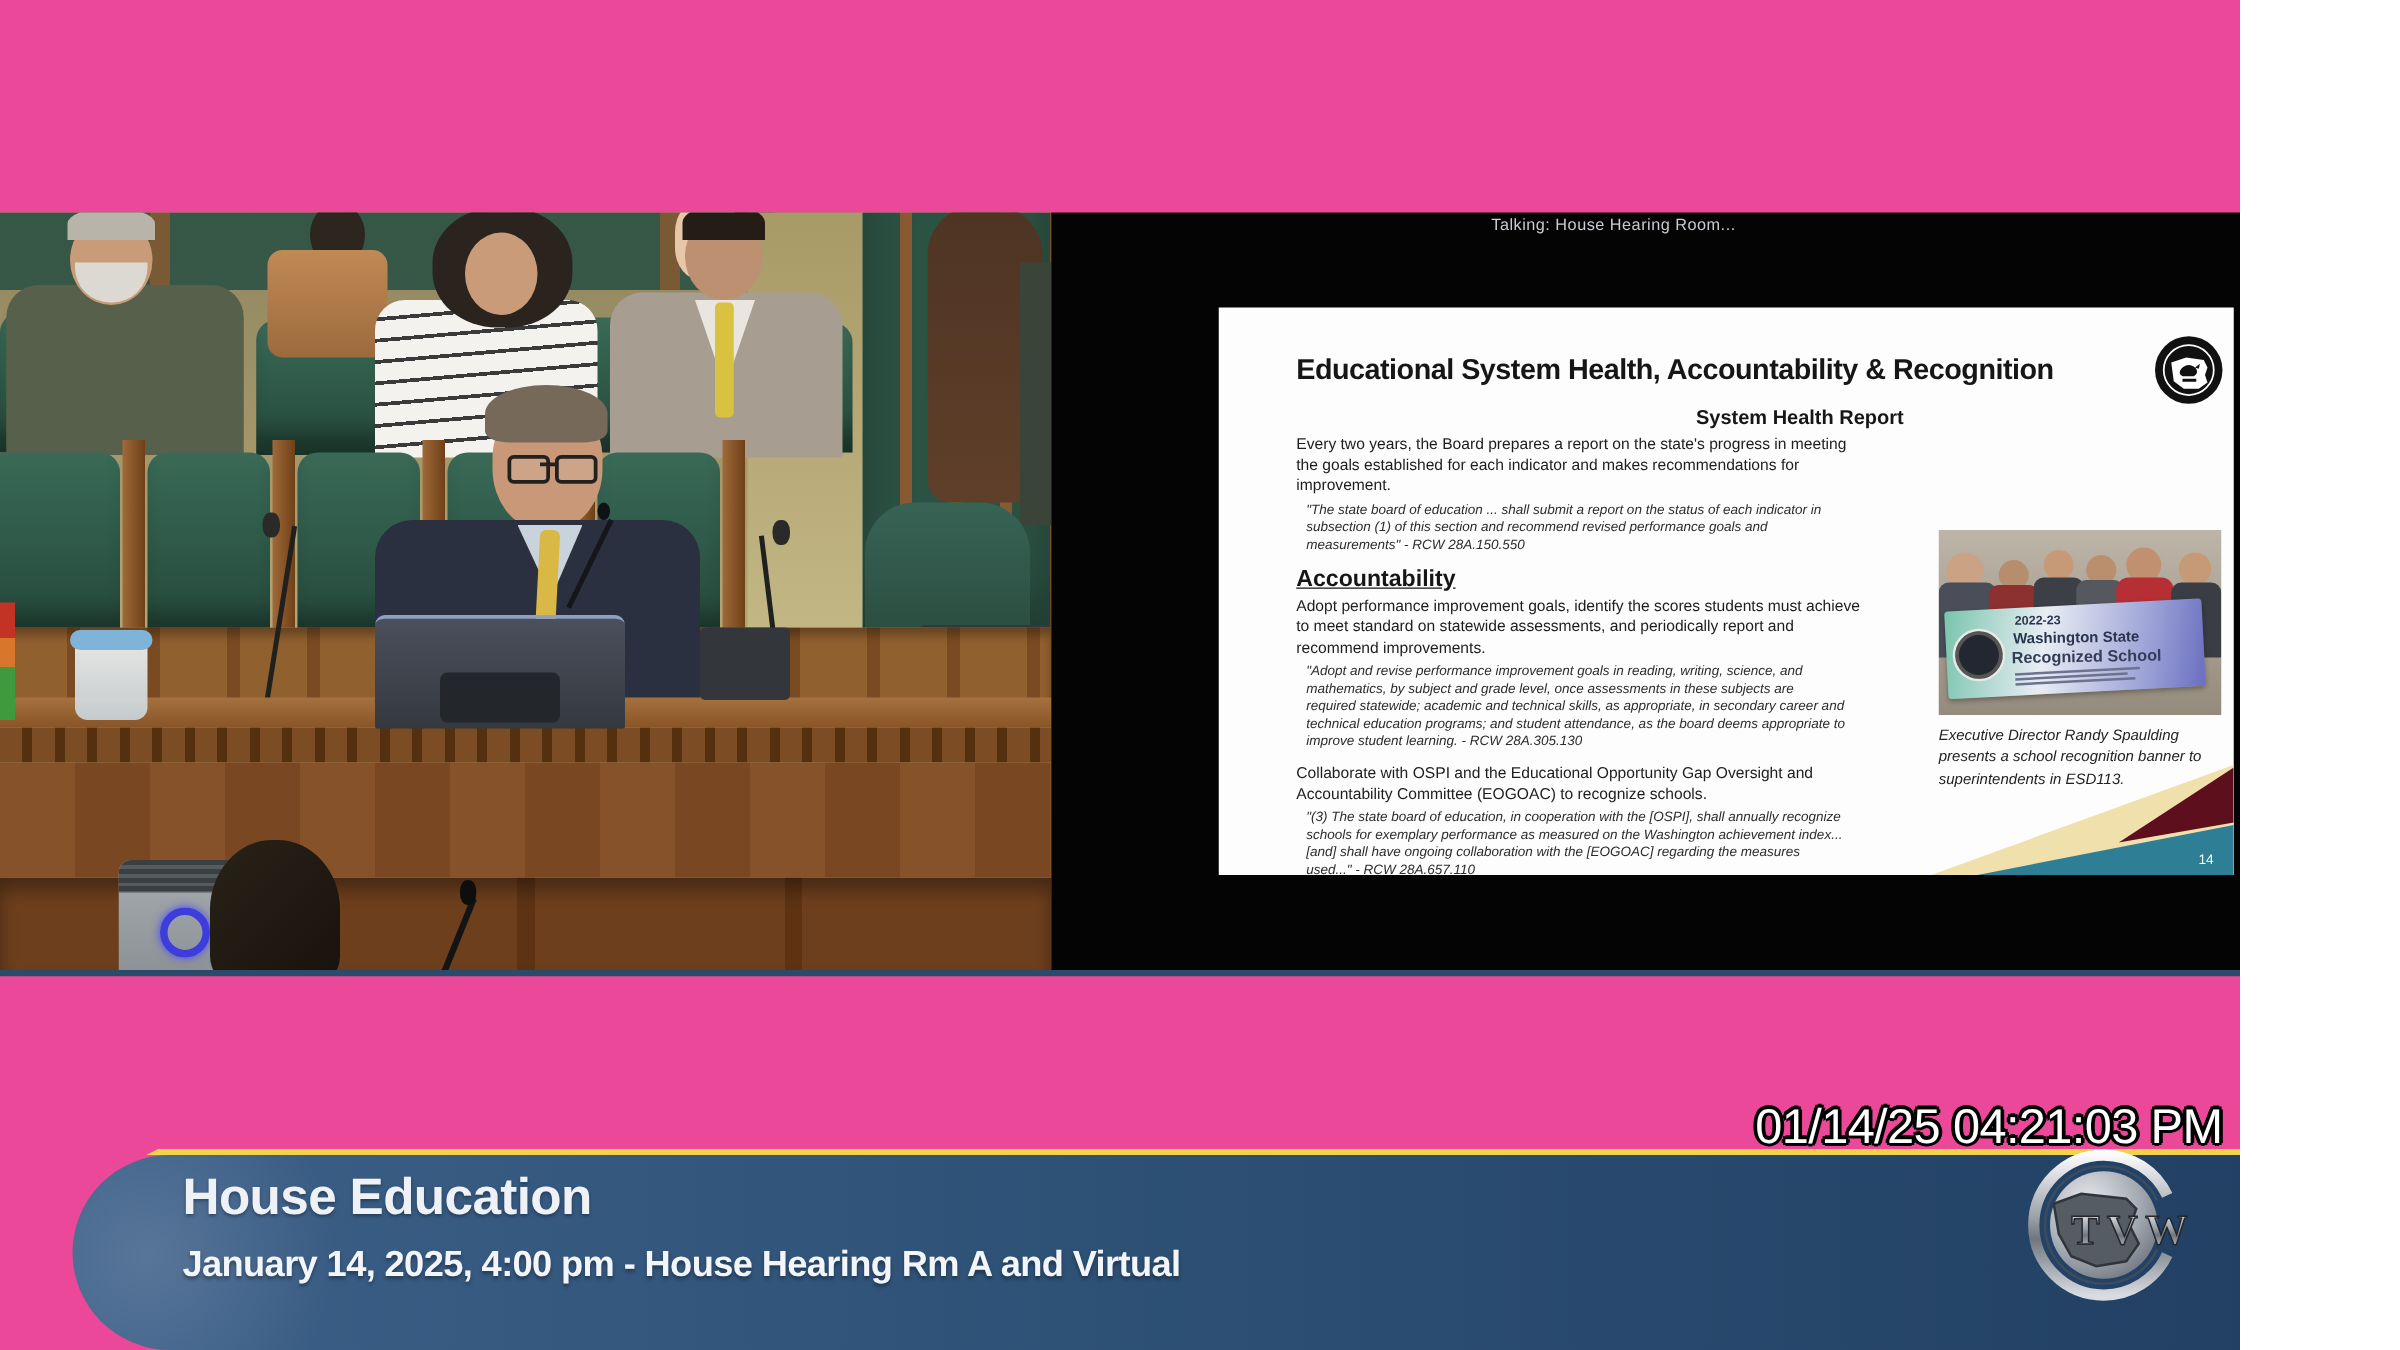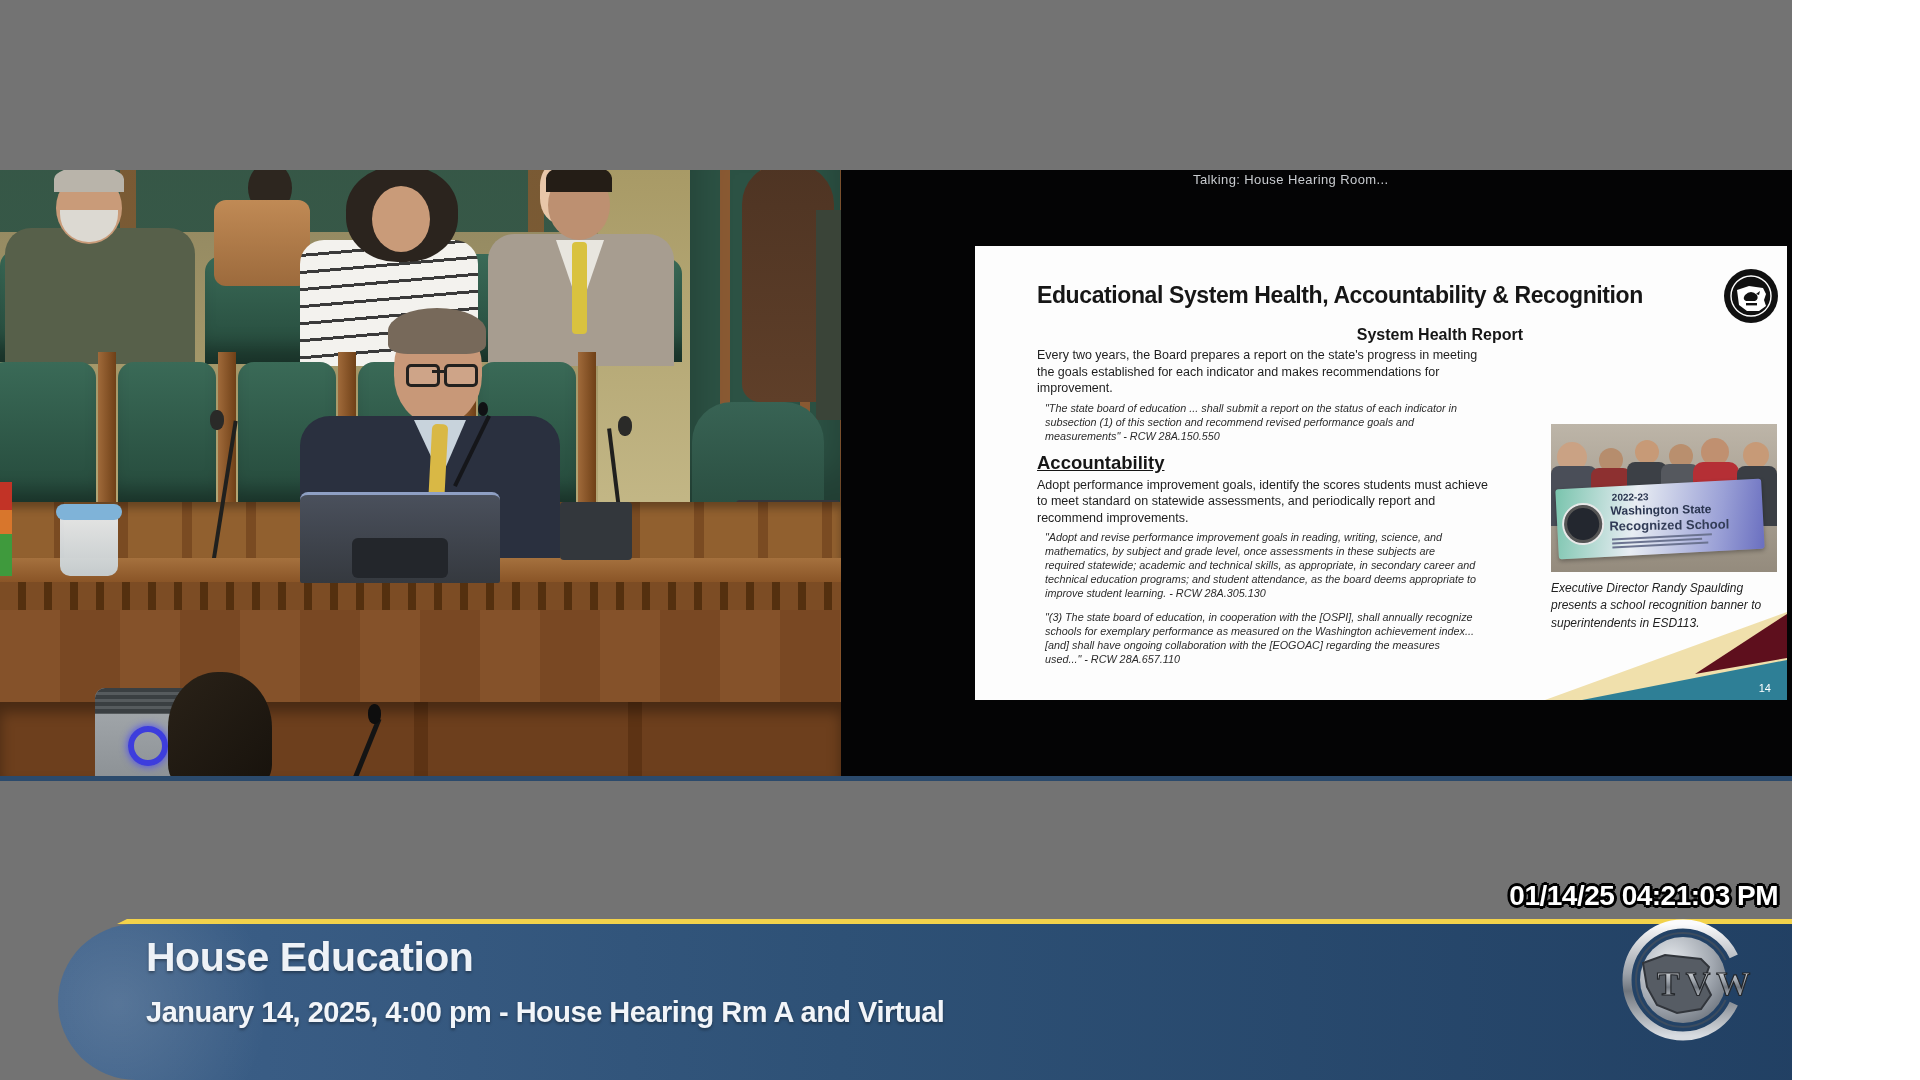--- a/index.html
+++ b/index.html
@@ -1,18 +1,18 @@
 <!DOCTYPE html>
 <html><head>
 <meta charset="utf-8">
 <style>
   html,body{margin:0;padding:0;}
   body{width:1920px;height:1080px;overflow:hidden;font-family:"Liberation Sans",sans-serif;}
   .abs{position:absolute;}
-  #screen{position:relative;width:1792px;height:1080px;background:#737373;overflow:hidden;}
+  #screen{position:relative;width:1792px;height:1080px;background:#ec4899;overflow:hidden;}
 
   
   #video-left{left:0;top:170px;width:841px;height:606px;background:linear-gradient(180deg,#8f855f 0%,#a99c6c 40%,#b7aa79 62%,#9b8f63 100%);overflow:hidden;}
   .chair{background:linear-gradient(#3a6a57,#24483a);border-radius:16px 16px 0 0;box-shadow:inset 0 -26px 18px -8px rgba(0,0,0,.3);}
   .post{background:linear-gradient(90deg,#a06a3a,#6f4017);}
   .skin{background:#c99b79;}
 
   
   #video-right{left:841px;top:170px;width:1079px;height:606px;background:#040405;overflow:hidden;}
   #talking{left:352px;top:2px;font-size:13px;color:#c9ccd0;letter-spacing:.4px;}
@@ -23,21 +23,21 @@
   #slide-col .h2{font-size:18.5px;font-weight:bold;margin:0 0 3px 0;text-decoration:underline;}
   #slide-col .body{font-size:12.5px;line-height:1.32;width:452px;margin:0 0 4px 0;color:#1d1d1d;}
   #slide-col .quote{font-size:10.8px;line-height:1.3;width:432px;margin:0 0 9px 8px;font-style:italic;color:#2c2c2c;}
   #slide-col .quote.last{margin-bottom:0;}
   #slide-col .sp1{margin-bottom:9px;}
   #slide-col .sp2{margin-bottom:10px;}
   #photo-caption{left:576px;top:334px;width:224px;font-size:12px;line-height:1.45;font-style:italic;color:#222;}
 
   
   #gap-line{left:0;top:776px;width:1920px;height:5px;background:#2b4a6c;}
-  #timestamp{right:14px;top:880px;font-size:28px;font-weight:bold;color:#ffffff;letter-spacing:-0.5px;
+  #timestamp{right:14px;top:880px;font-size:39px;font-weight:normal;color:#ffffff;letter-spacing:-0.5px;
     text-shadow:-3px 0 0 #000,3px 0 0 #000,0 -3px 0 #000,0 3px 0 #000,-2px -2px 0 #000,2px 2px 0 #000,-2px 2px 0 #000,2px -2px 0 #000;padding-left:10px;}
   #yellow-line{left:117px;top:919px;width:1803px;height:5px;background:#f2d24b;clip-path:polygon(10px 0,100% 0,100% 100%,0 100%);}
   #banner{left:58px;top:924px;width:1862px;height:156px;border-radius:84px 0 0 84px;
     background:linear-gradient(90deg,#3d6089 0%,#2e5176 42%,#203e61 100%);}
   #banner:before{content:"";position:absolute;left:0;top:0;width:260px;height:156px;border-radius:84px 0 0 84px;background:radial-gradient(circle at 60px 80px,rgba(255,255,255,.14),rgba(255,255,255,0) 70%);}
   #banner-title{left:88px;top:10px;font-size:41px;font-weight:bold;color:#eef2f7;letter-spacing:-0.5px;text-shadow:0 2px 3px rgba(0,0,0,.35);}
   #banner-subtitle{left:88px;top:72px;font-size:29px;font-weight:bold;color:#f2f5f9;letter-spacing:-0.5px;text-shadow:0 2px 3px rgba(0,0,0,.35);}
   #tvw-logo{left:1605px;top:915px;width:170px;height:150px;}
 </style>
 </head>
@@ -148,20 +148,21 @@
         <rect x="23" y="35" width="11" height="2.4" fill="#111"></rect>
       </svg>
 
       <div id="slide-col" class="abs">
         <div class="h1">System Health Report</div>
         <p class="body">Every two years, the Board prepares a report on the state's progress in meeting the goals established for each indicator and makes recommendations for improvement.</p>
         <p class="quote sp1">"The state board of education ... shall submit a report on the status of each indicator in subsection (1) of this section and recommend revised performance goals and measurements" - RCW 28A.150.550</p>
         <div class="h2">Accountability</div>
         <p class="body">Adopt performance improvement goals, identify the scores students must achieve to meet standard on statewide assessments, and periodically report and recommend improvements.</p>
         <p class="quote sp2">"Adopt and revise performance improvement goals in reading, writing, science, and mathematics, by subject and grade level, once assessments in these subjects are required statewide; academic and technical skills, as appropriate, in secondary career and technical education programs; and student attendance, as the board deems appropriate to improve student learning. - RCW 28A.305.130</p>
+        <p class="body">Collaborate with OSPI and the Educational Opportunity Gap Oversight and Accountability Committee (EOGOAC) to recognize schools.</p>
         <p class="quote last">"(3) The state board of education, in cooperation with the [OSPI], shall annually recognize schools for exemplary performance as measured on the Washington achievement index...[and] shall have ongoing collaboration with the [EOGOAC] regarding the measures used..." - RCW 28A.657.110</p>
       </div>
 
       <div class="abs" style="left:576px;top:178px;width:226px;height:148px;background:linear-gradient(180deg,#bdb5a8,#948b7d);overflow:hidden;">
         <div class="abs" style="left:6px;top:18px;width:30px;height:30px;border-radius:50%;background:#caa284;"></div>
         <div class="abs" style="left:0px;top:42px;width:46px;height:60px;background:#4a4e58;border-radius:8px 8px 0 0;"></div>
         <div class="abs" style="left:48px;top:24px;width:24px;height:24px;border-radius:50%;background:#b68d6d;"></div>
         <div class="abs" style="left:40px;top:44px;width:40px;height:50px;background:#8d3030;border-radius:8px 8px 0 0;"></div>
         <div class="abs" style="left:84px;top:16px;width:24px;height:24px;border-radius:50%;background:#c79a77;"></div>
         <div class="abs" style="left:76px;top:38px;width:40px;height:52px;background:#3c4046;border-radius:8px 8px 0 0;"></div>

